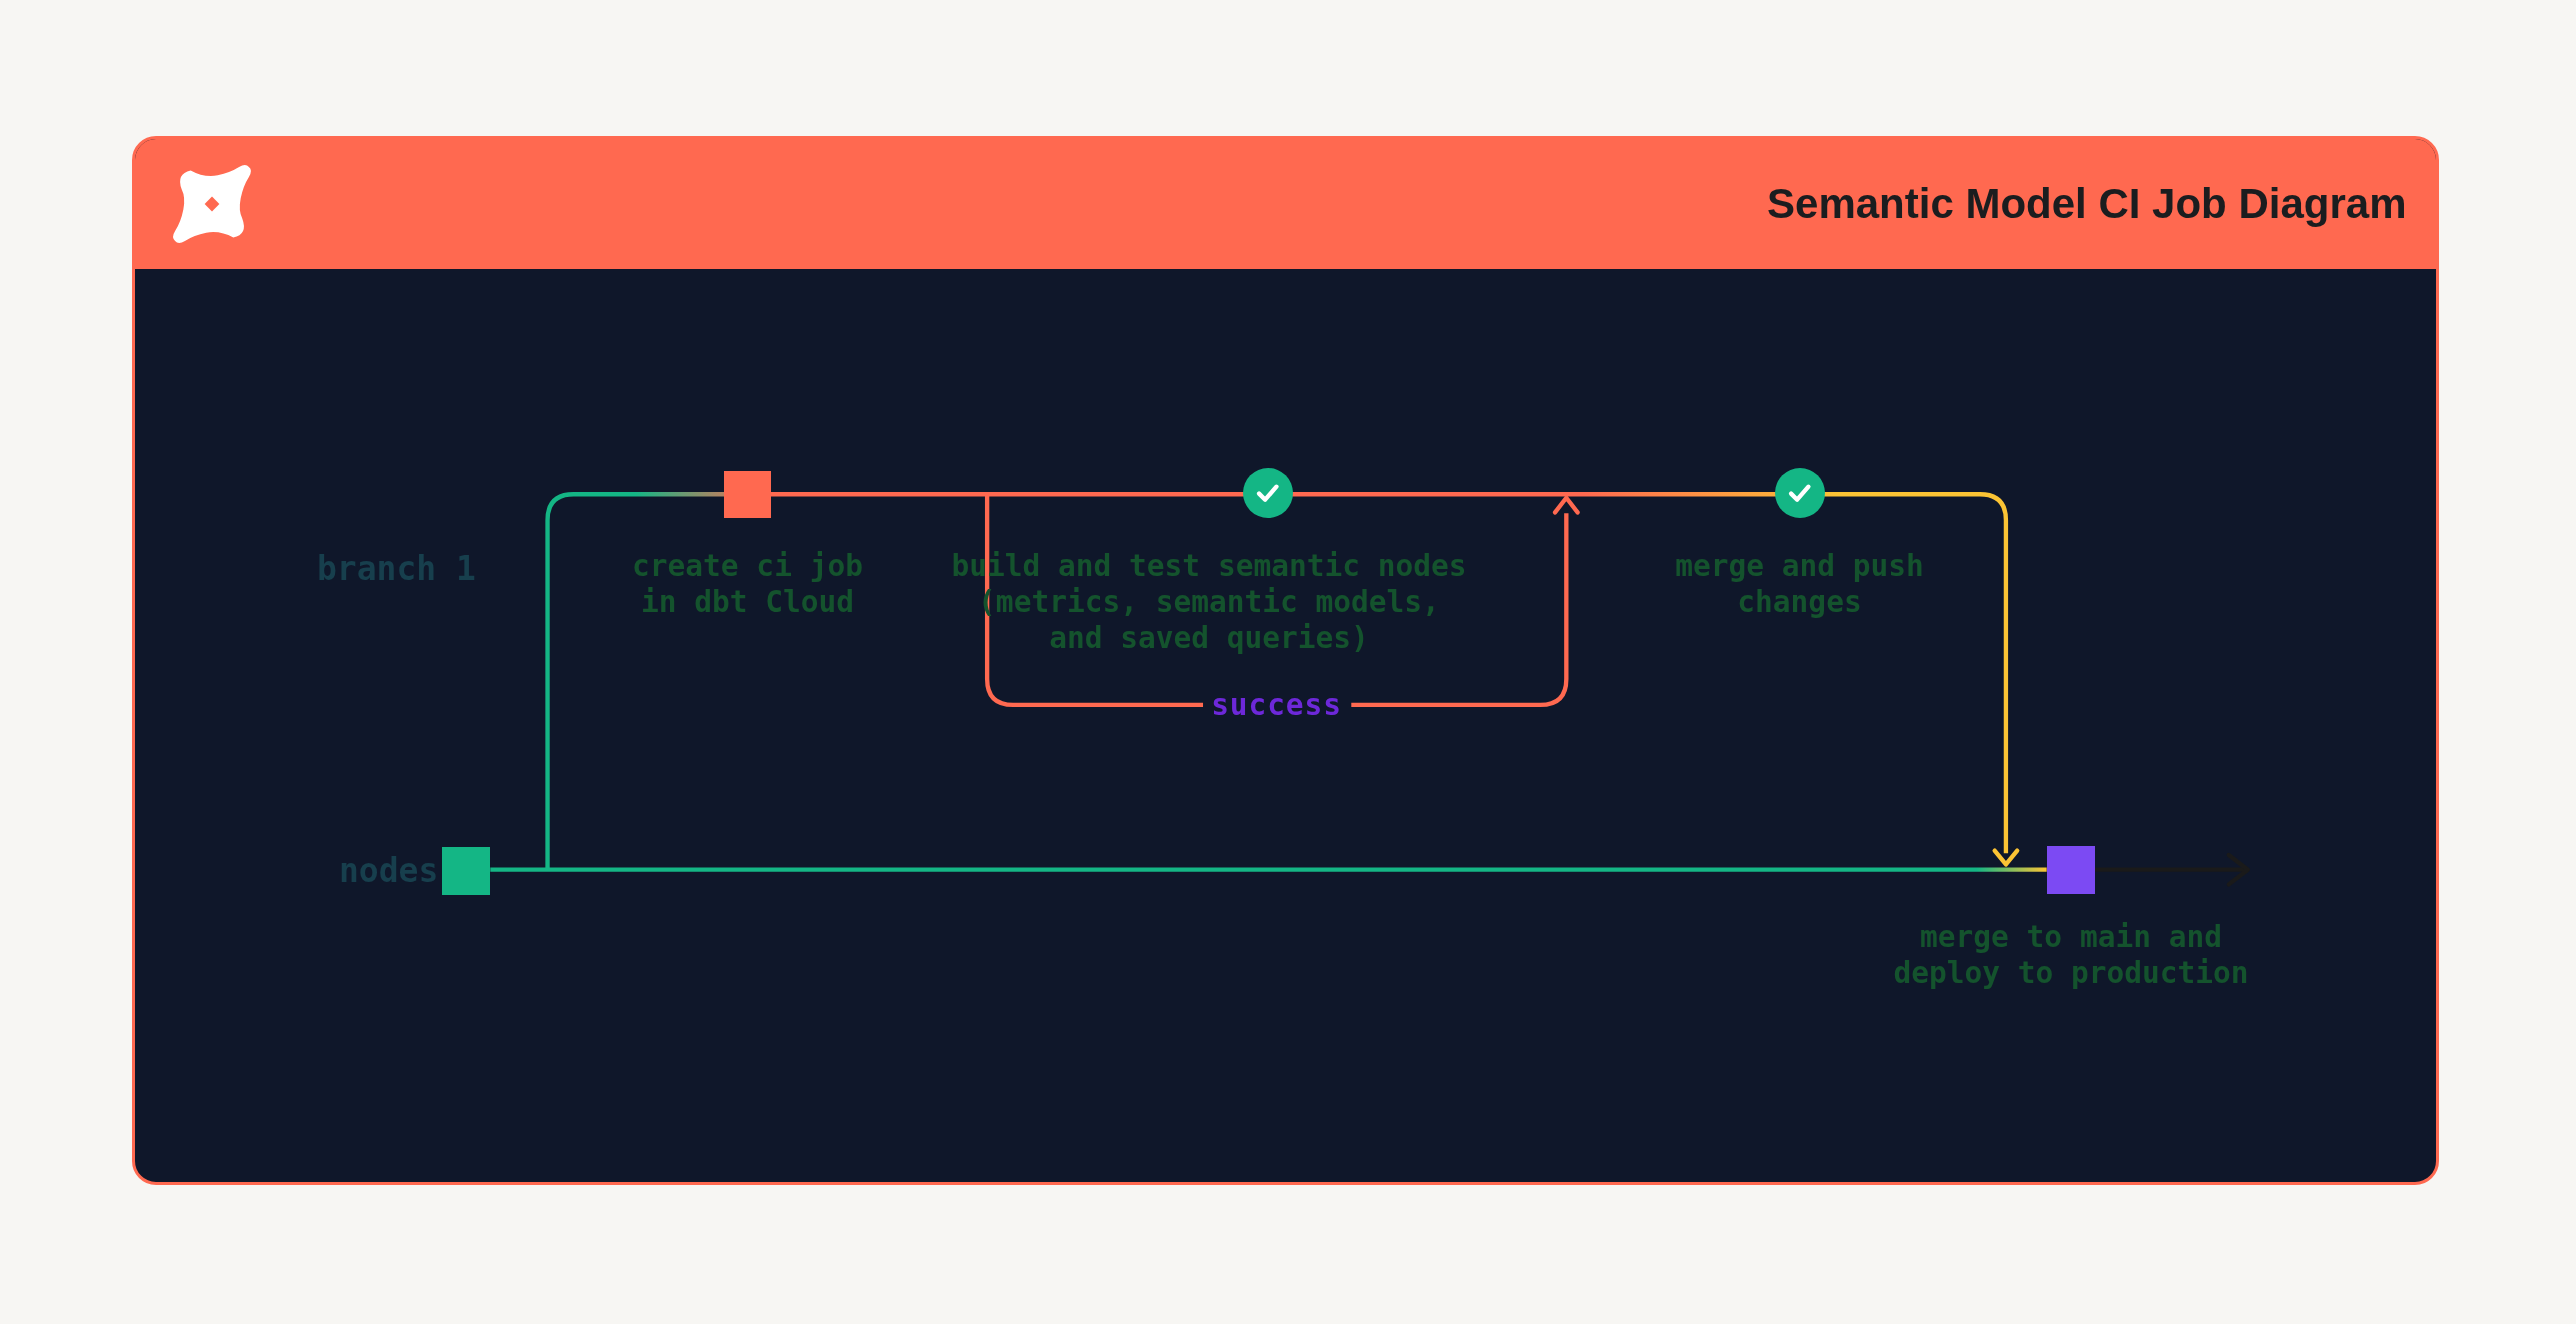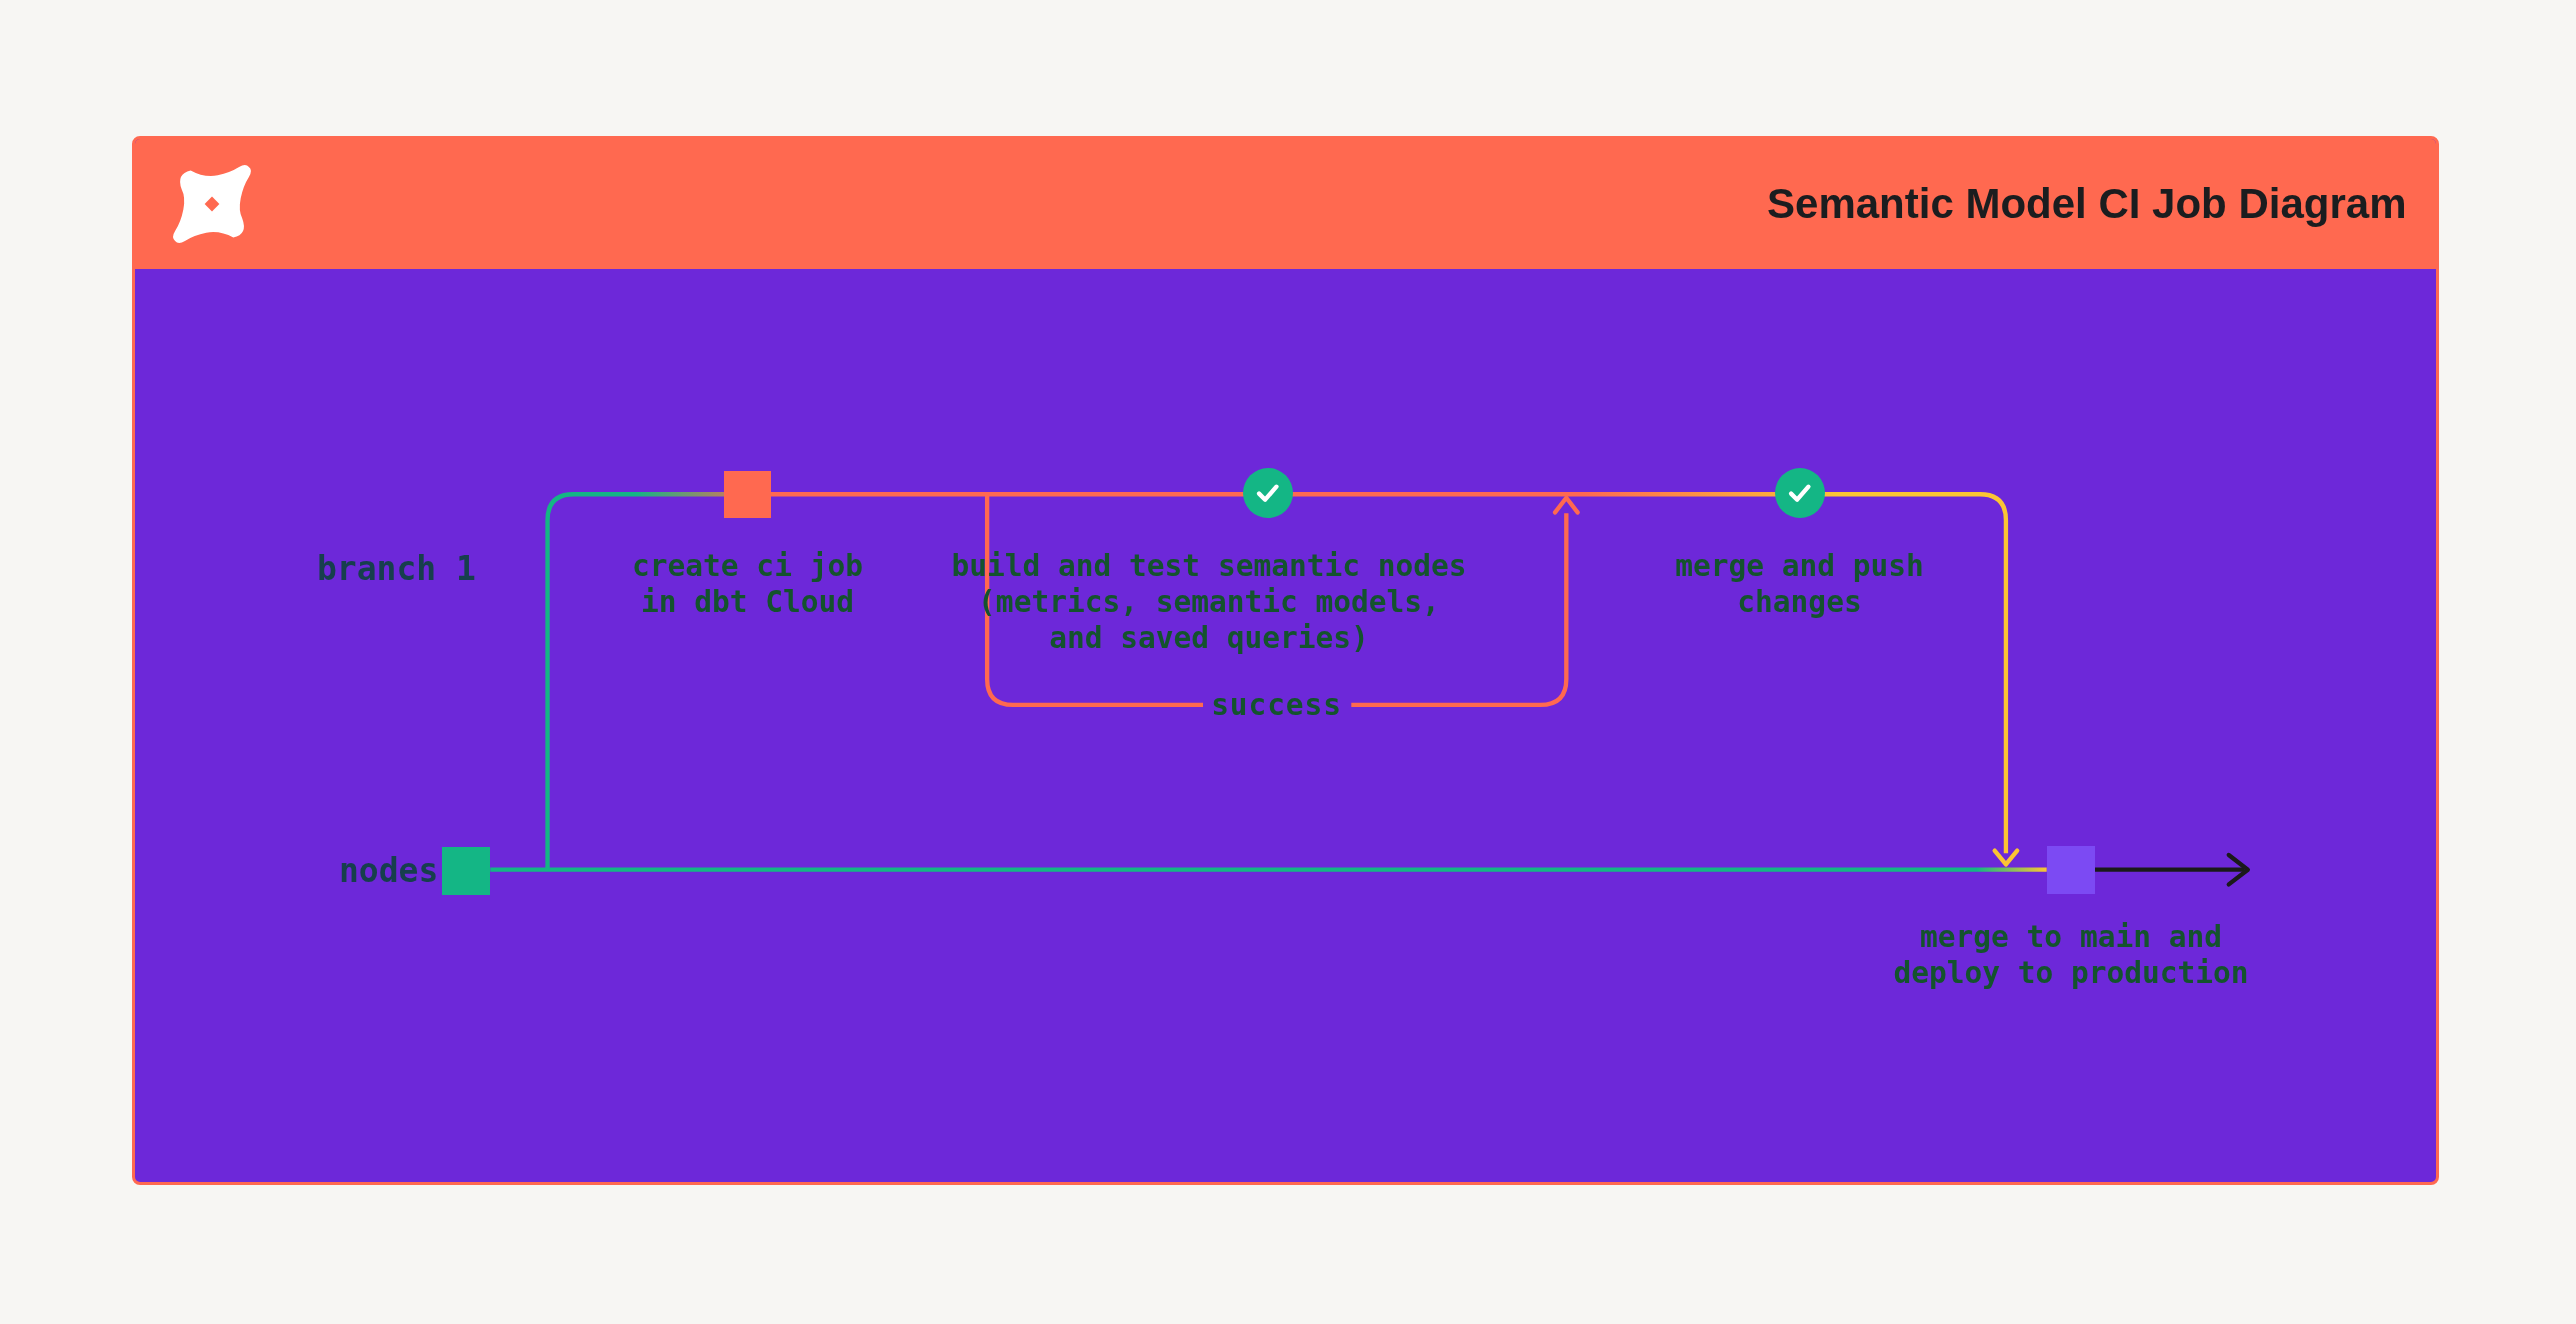--- a/index.html
+++ b/index.html
@@ -4,21 +4,21 @@
 <style>
   html,body{margin:0;padding:0;}
   body{
     width:2576px;height:1324px;
     background:#f7f6f3;
     font-family:"Liberation Sans", sans-serif;
     overflow:hidden;position:relative;
   }
   .card{
     position:absolute;left:132px;top:136px;width:2307px;height:1049px;
-    background:#6d28d9;border:3.5px solid #ff6950;border-radius:8px;
+    background:#0f172a;border:3.5px solid #ff6950;border-radius:24px;
     box-sizing:border-box;overflow:hidden;
   }
   .header{
     position:absolute;left:0;top:0;right:0;height:130px;
     background:#ff6950;
     display:flex;align-items:center;justify-content:space-between;
     box-sizing:border-box;padding:0 29.5px 0 36px;
   }
   .title{
     font-size:42px;font-weight:700;color:#1b1d1f;letter-spacing:0px;
@@ -37,21 +37,21 @@
     text-align:center;white-space:pre-line;
   }
   .marker-square{position:absolute;}
   .check-circle{
     position:absolute;width:50px;height:50px;border-radius:50%;
     background:#14b685;display:flex;align-items:center;justify-content:center;
   }
   .success-label{
     position:absolute;left:1190px;top:688px;width:173px;text-align:center;
     font-family:"DejaVu Sans Mono","Liberation Mono",monospace;
-    font-weight:700;font-size:29.5px;color:#14532d;letter-spacing:0.9px;
+    font-weight:700;font-size:29.5px;color:#6d28d9;letter-spacing:0.9px;
   }
 </style>
 </head>
 <body>
 
 <div class="card">
   <div class="header">
     <svg class="logo" viewBox="0 0 100 100" aria-hidden="true">
       <path fill="#ffffff" d="M 13 32
         Q 6 13 24 9

